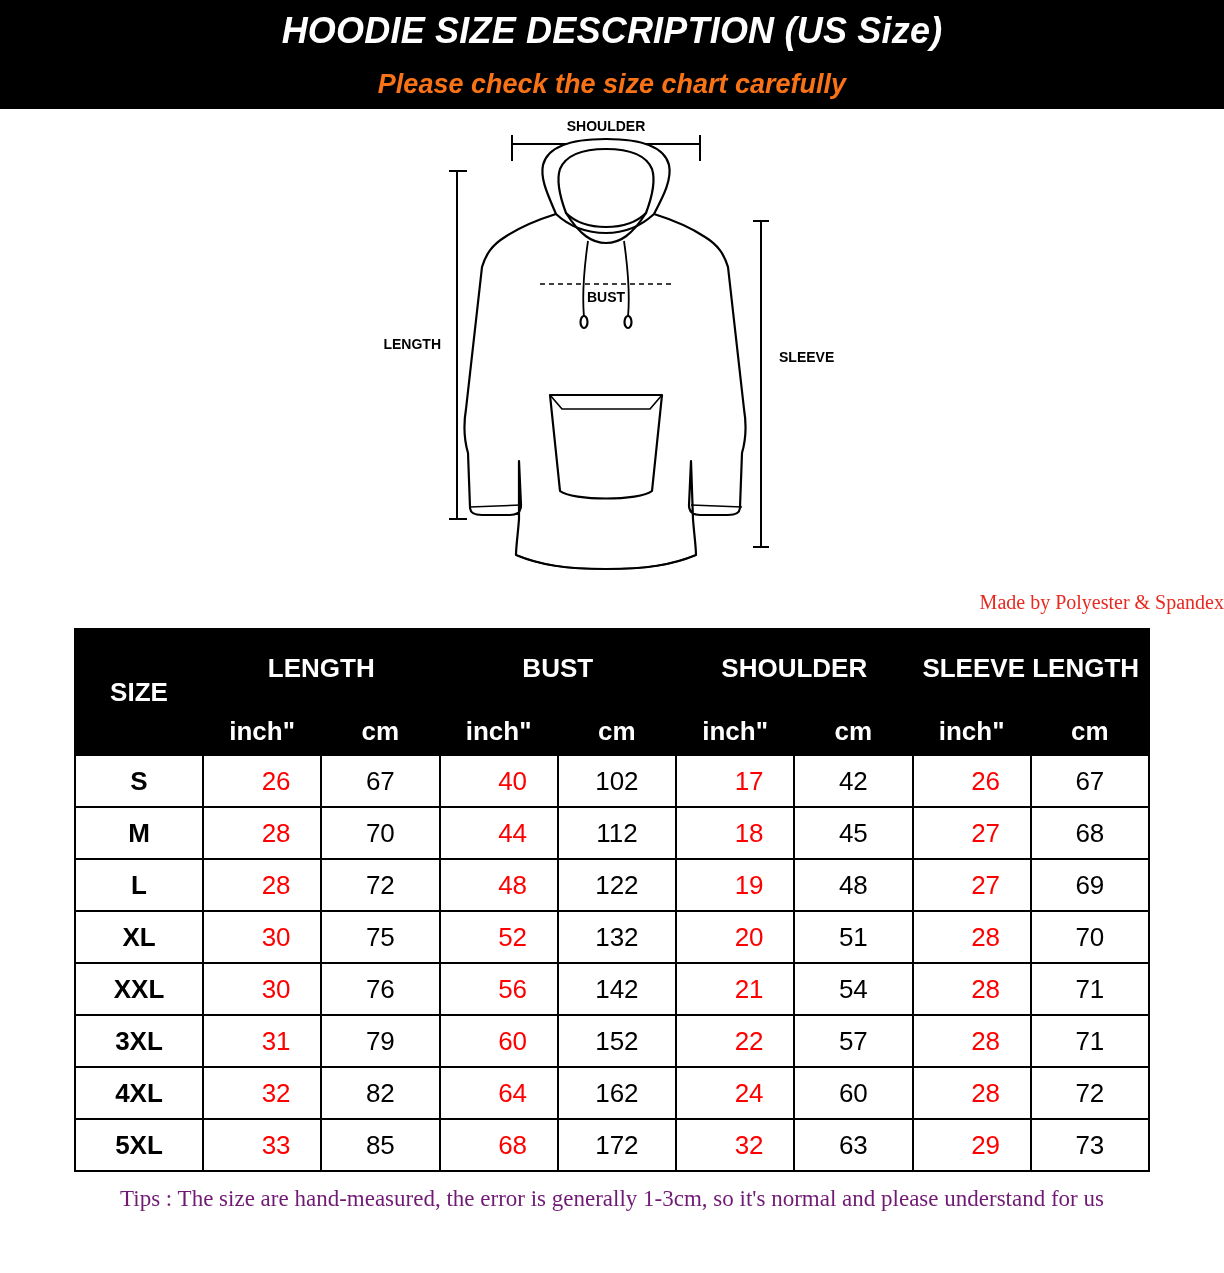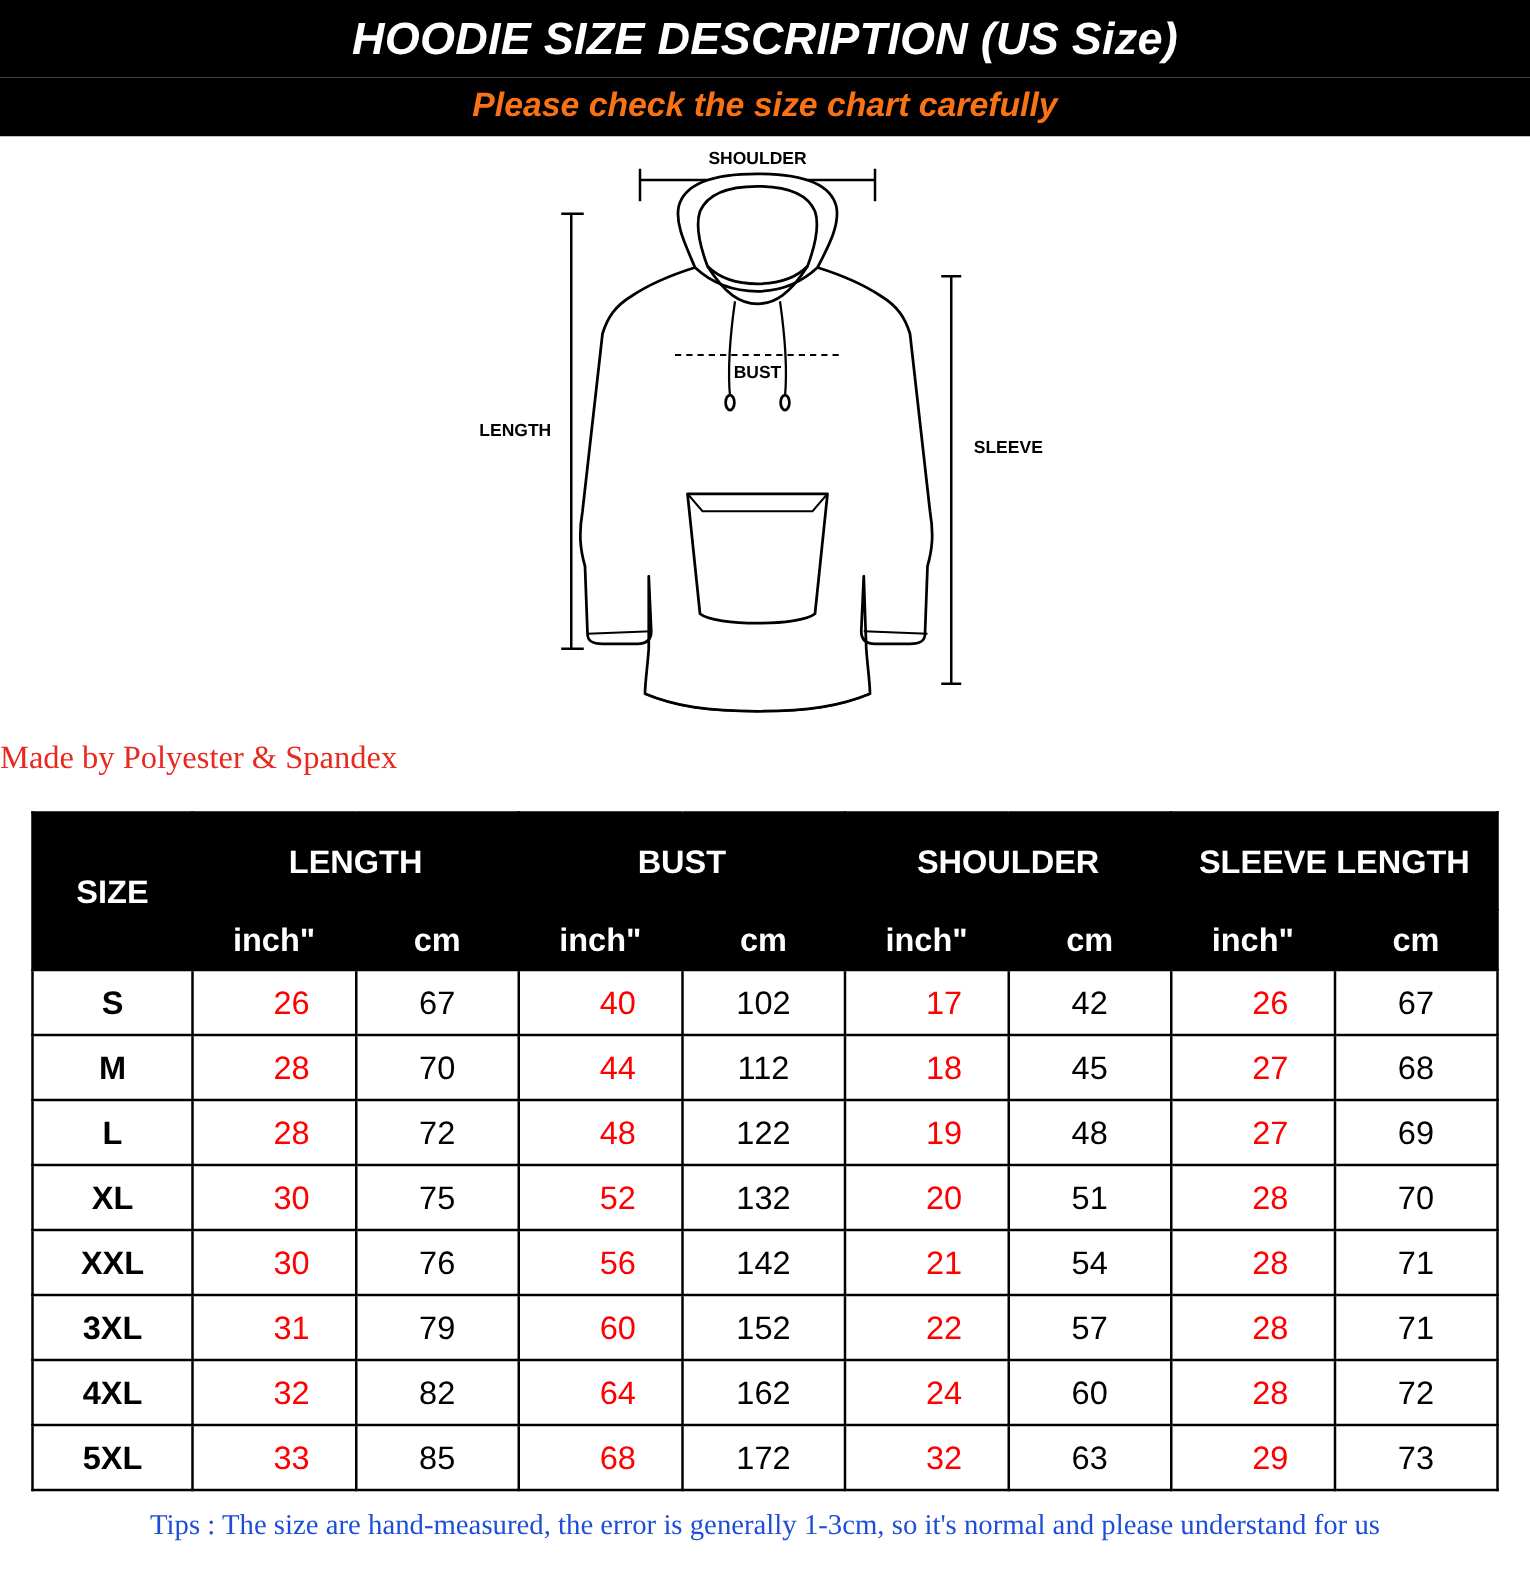--- a/index.html
+++ b/index.html
@@ -35,32 +35,32 @@
 
   
   .diagram-wrap {
     position: relative;
     height: 480px;
     width: 100%;
   }
   .diagram-wrap svg { display: block; margin: 0 auto; }
 
   .made-by {
-    text-align: left;
+    text-align: right;
     color: #e8291f;
-    font-size: 26px;
+    font-size: 20px;
     margin-top: 2px;
-    margin-bottom: 28px;
+    margin-bottom: 14px;
     font-family: "Liberation Serif", serif;
   }
 
   
   table.size-table {
     border-collapse: collapse;
-    width: 1174px;
+    width: 1076px;
     margin: 0 auto;
     table-layout: fixed;
   }
   table.size-table td, table.size-table th {
     border: 2px solid #000000;
     text-align: center;
     font-size: 26px;
   }
   thead th {
     background: #000000;
@@ -78,21 +78,21 @@
     background: #000000;
     color: #ffffff;
   }
   tbody td { height: 52px; font-weight: bold; }
   tbody td.size-lbl { font-size: 26px; font-weight: bold; color: #000; }
   tbody td.inch { color: #ff0000; font-weight: normal; padding-left: 29px; }
   tbody td.cm { color: #000000; font-weight: normal; }
 
   .tips {
     text-align: center;
-    color: #1d4ed8;
+    color: #701a75;
     font-size: 23px;
     line-height: 1.45;
     margin-top: 10px;
     font-family: "Liberation Serif", serif;
     padding: 0 36px;
   }
 
   .lbl { font-family: "Liberation Sans", sans-serif; font-size: 14px; font-weight: bold; fill: #000; }
 </style>
 </head>

